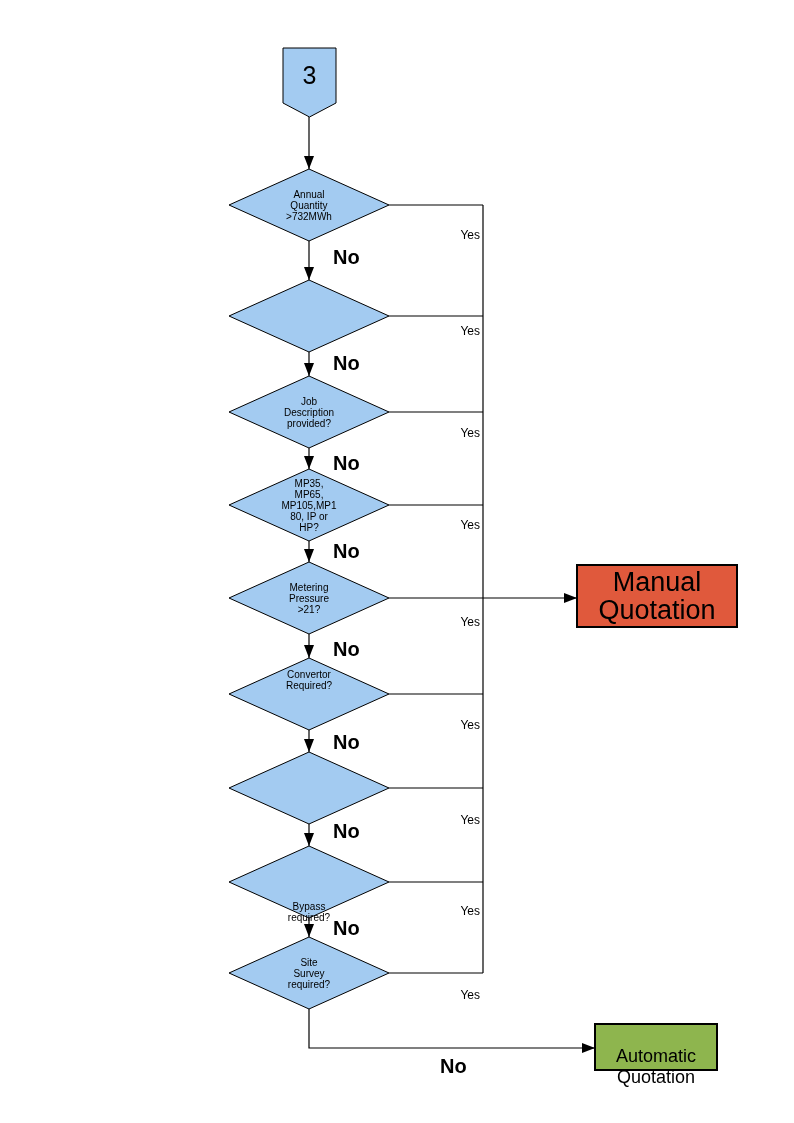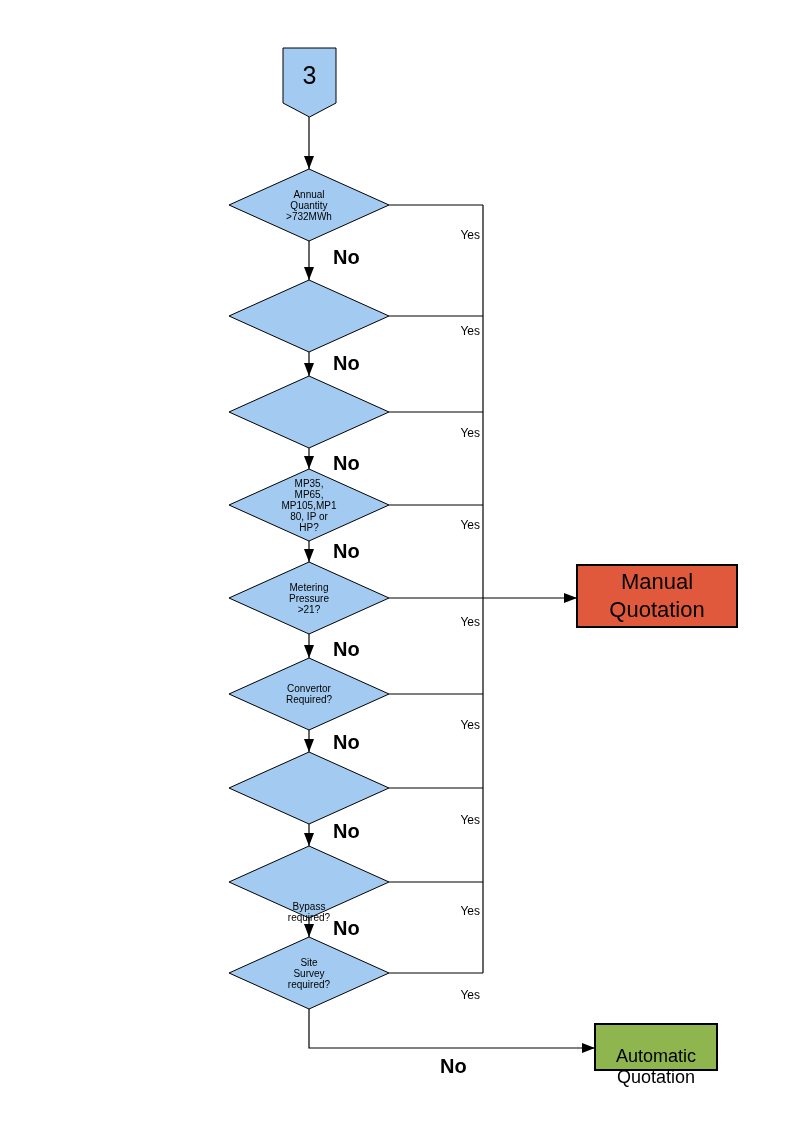--- a/index.html
+++ b/index.html
@@ -49,21 +49,21 @@
     line-height: 23px;
     font-weight: bold;
   }
   .no-last { left: 440px; }
   .outcome-lbl {
     display: flex; align-items: center; justify-content: center;
     text-align: center;
   }
   .manual-lbl {
     left: 577px; top: 565px; width: 160px; height: 62px;
-    font-size: 22px; line-height: 28px;
+    font-size: 27px; line-height: 28px;
   }
   .auto-lbl {
     left: 595px; top: 1024px; width: 122px; height: 46px;
     font-size: 18px; line-height: 21px; margin-top: 20px;
   }
 </style>
 </head>
 <body>
 
 <div class="canvas">
@@ -116,29 +116,32 @@
 
     <rect x="577" y="565" width="160" height="62" stroke="#000000" stroke-width="2" fill="#e0593c"></rect>
     <rect x="595" y="1024" width="122" height="46" stroke="#000000" stroke-width="2" fill="#8eb54e"></rect>
   </svg>
 
   <div class="lbl connector-lbl">3</div>
 
   <div class="lbl dlabel" style="top:169px">Annual
 Quantity
 &gt;732MWh</div>
+  <div class="lbl dlabel" style="top:376px">Job
+Description
+provided?</div>
   <div class="lbl dlabel" style="top:469px">MP35,
 MP65,
 MP105,MP1
 80, IP or
 HP?</div>
   <div class="lbl dlabel" style="top:562px">Metering
 Pressure
 &gt;21?</div>
-  <div class="lbl dlabel" style="top:658px">Convertor
+  <div class="lbl dlabel" style="top:644px">Convertor
 Required?</div>
   <div class="lbl dlabel" style="top:876px">Bypass
 required?</div>
   <div class="lbl dlabel" style="top:937px">Site
 Survey
 required?</div>
 
   <div class="lbl yes" style="top:224px">Yes</div>
   <div class="lbl yes" style="top:320px">Yes</div>
   <div class="lbl yes" style="top:422px">Yes</div>

